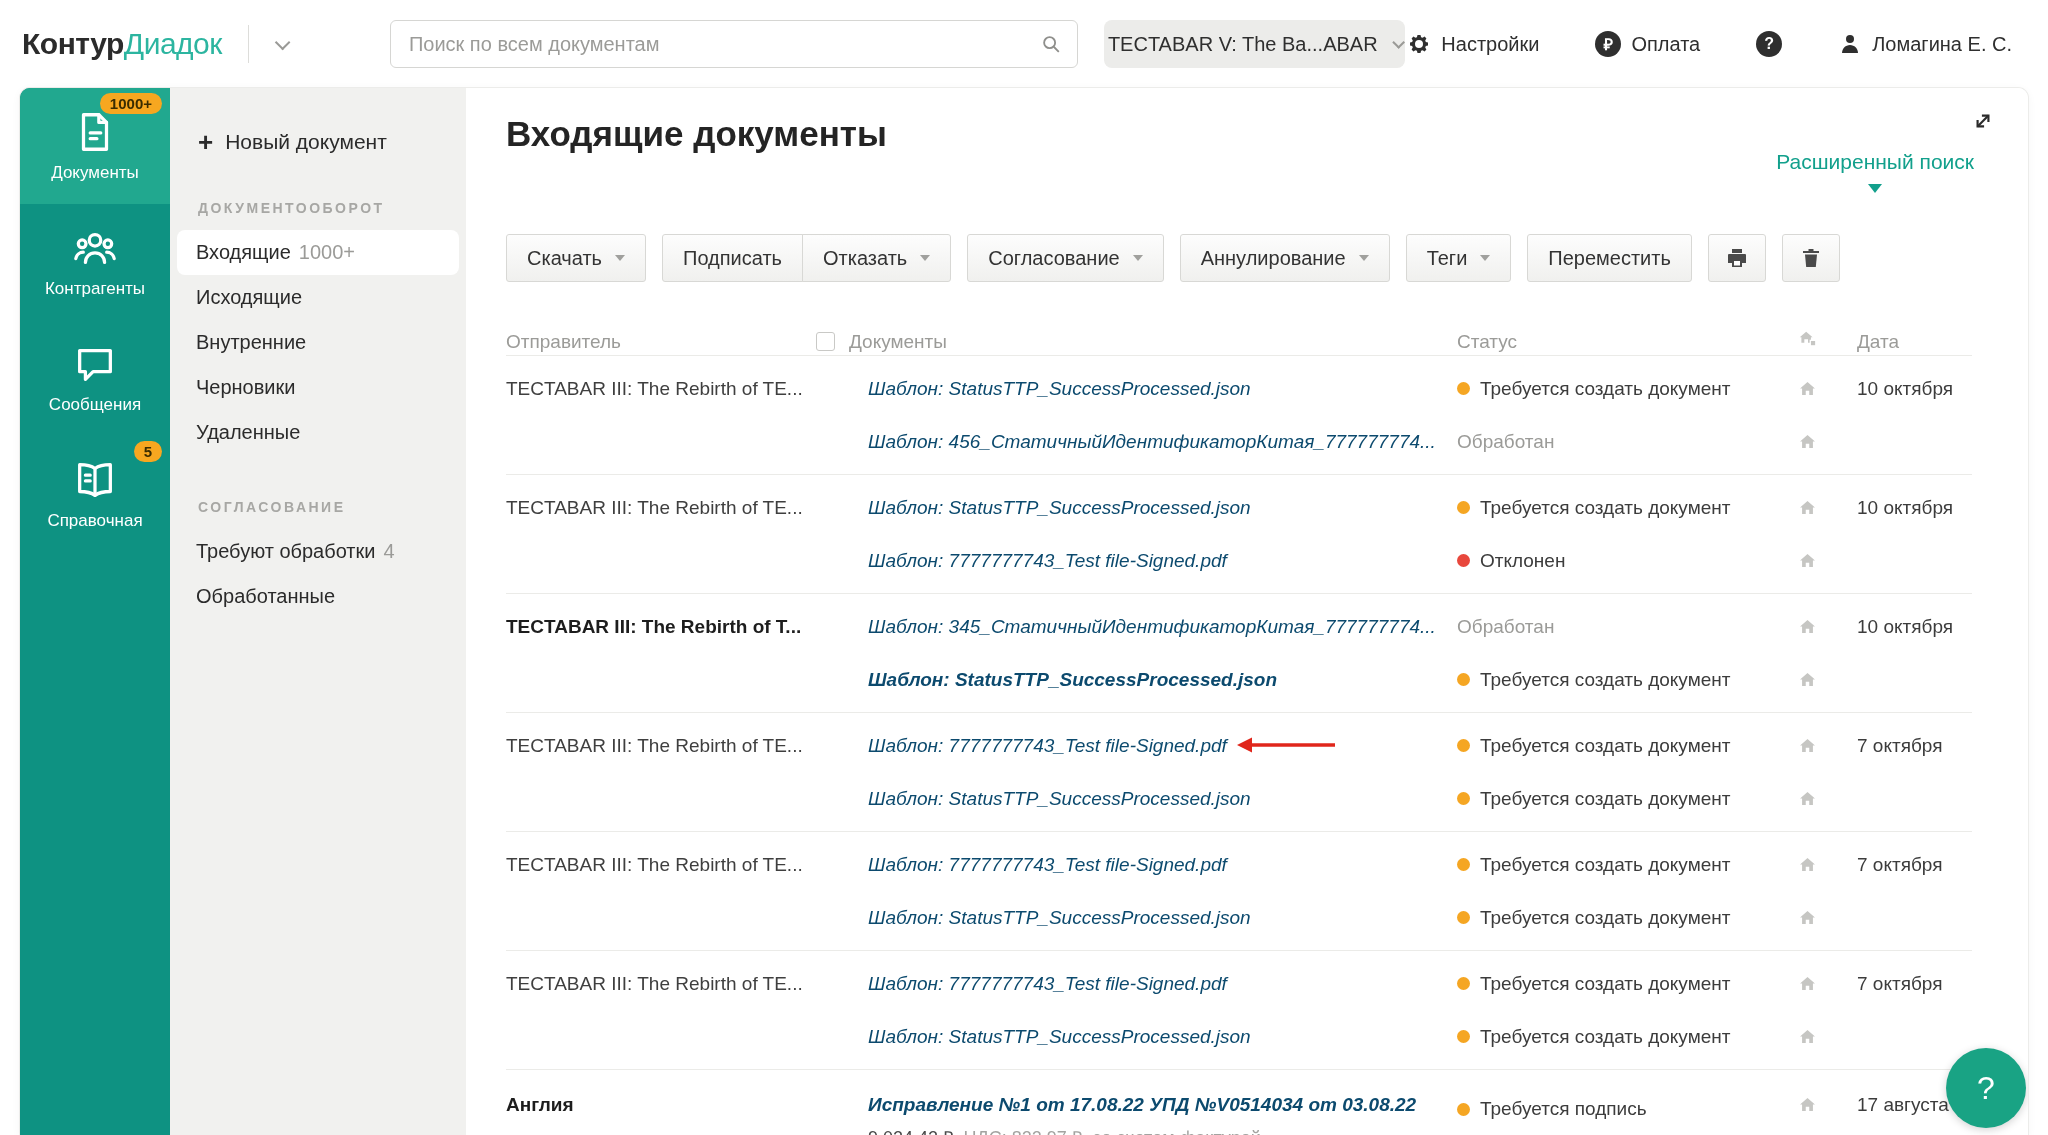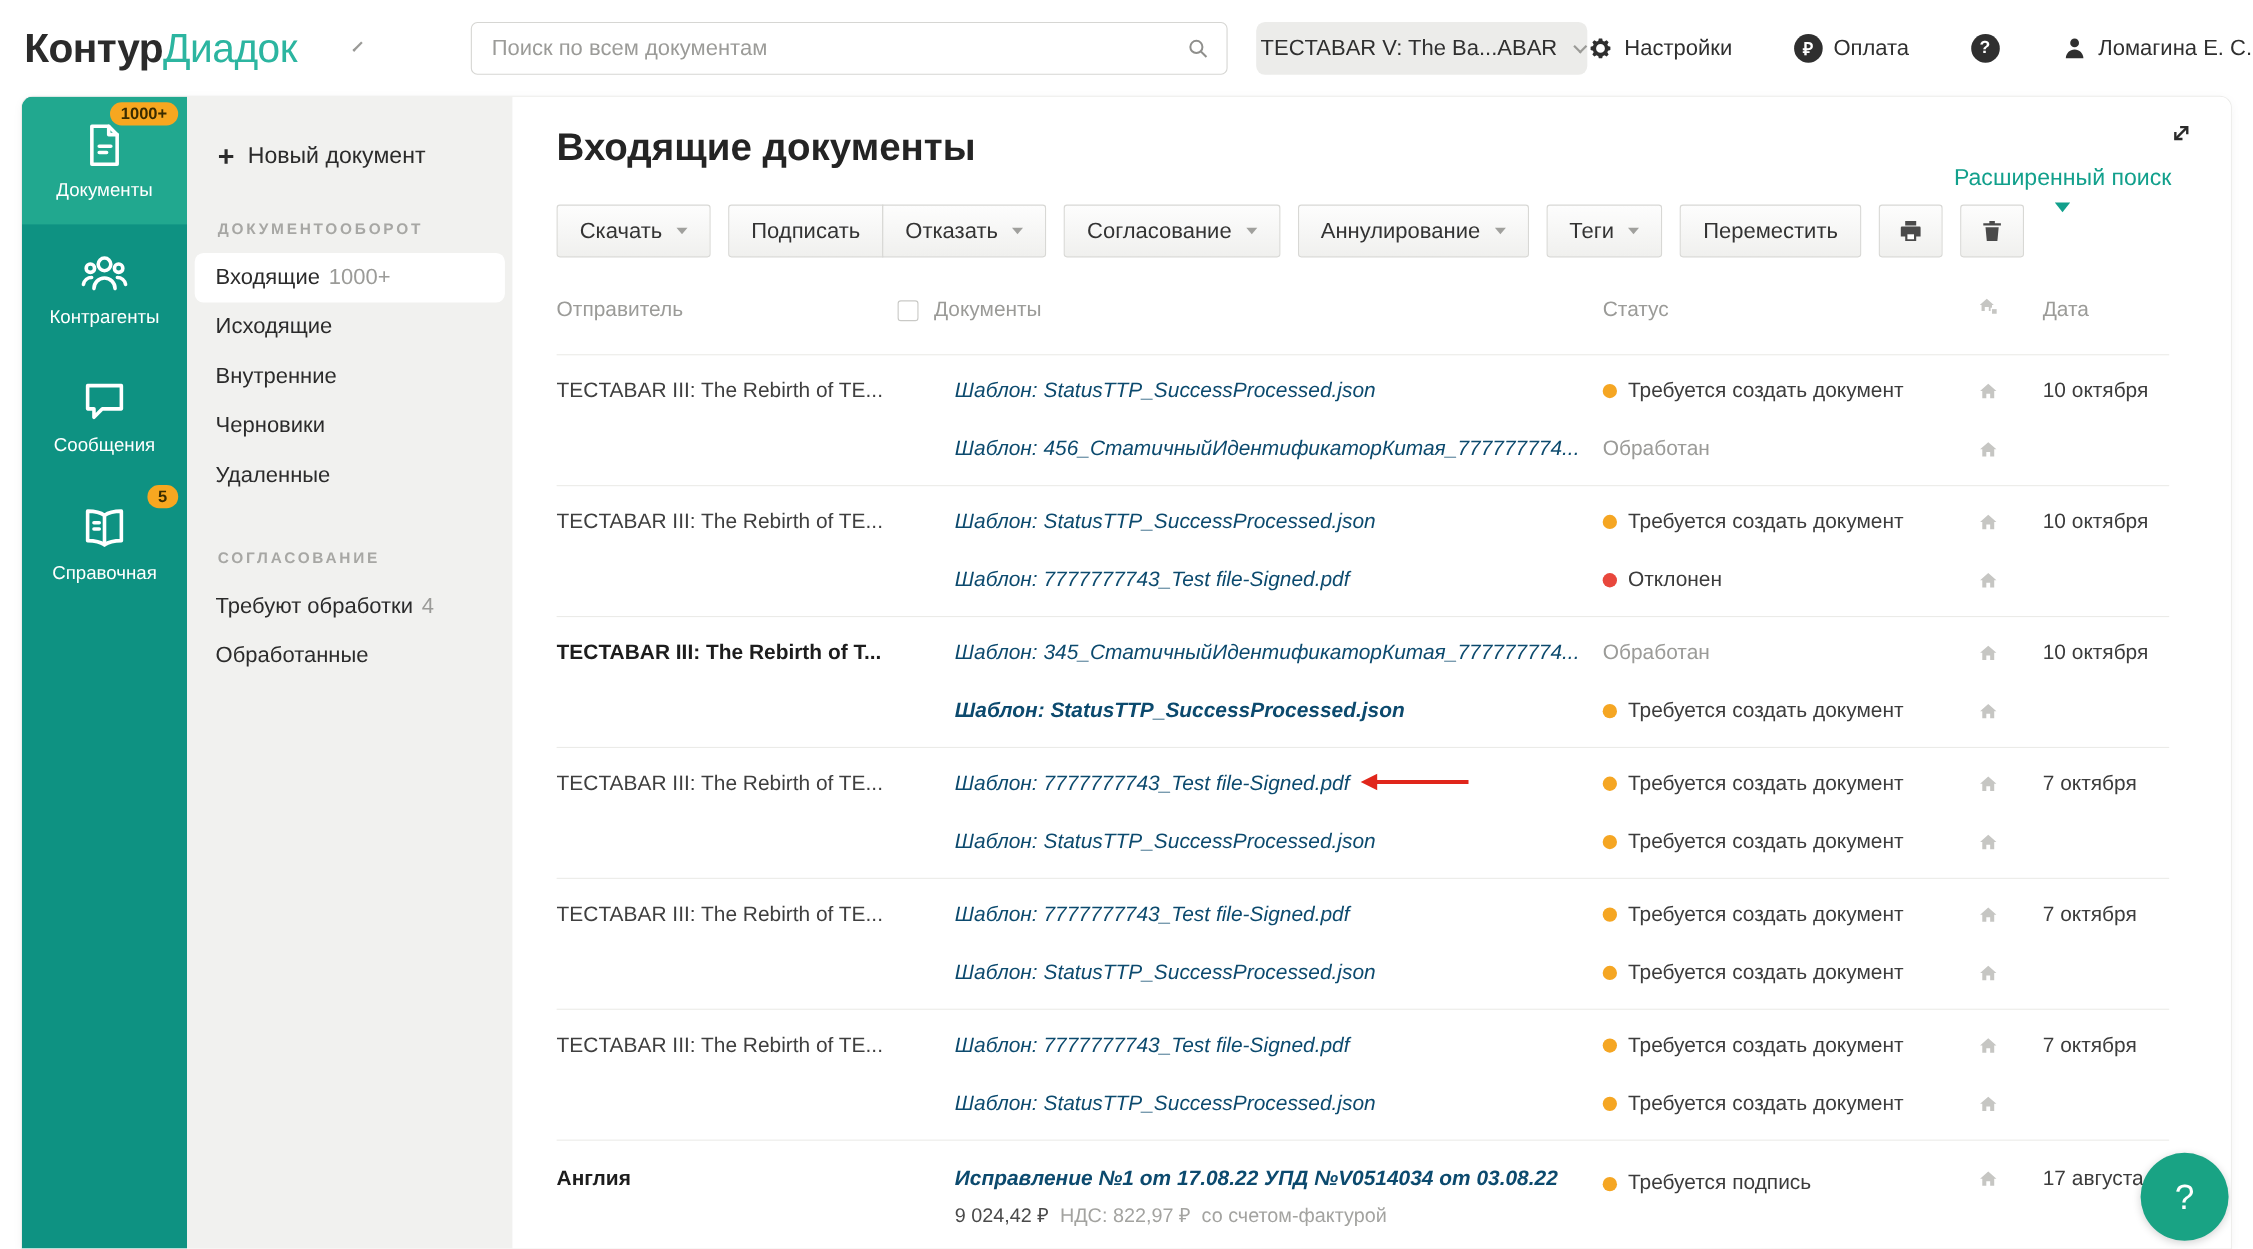--- a/index.html
+++ b/index.html
@@ -1,21 +1,21 @@
 <!DOCTYPE html>
 <html><head>
 <meta charset="utf-8">
 <style>
   * { margin:0; padding:0; box-sizing:border-box; }
   html,body { width:2048px; height:1135px; overflow:hidden; background:#fff;
     font-family:"Liberation Sans", sans-serif; color:#2f2f2f; }
 
   
   .topbar { height:88px; display:flex; align-items:center; padding:0 36px 0 22px; background:#fff; }
-  .logo { display:flex; align-items:baseline; font-size:37px; font-weight:700; letter-spacing:-.5px; }
+  .logo { display:flex; align-items:baseline; font-size:30px; font-weight:700; letter-spacing:-.5px; }
   .logo .p1 { color:#2b2b2b; }
   .logo .p2 { color:#2cb5a0; font-weight:400; }
   .logo-sep { width:1px; height:38px; background:#ddddda; margin:0 26px; }
   .chev { display:inline-block; width:11px; height:11px; border-right:2px solid #9a9a97; border-bottom:2px solid #9a9a97; transform:rotate(45deg) translateY(-3px); }
   .search-wrap { position:relative; margin-left:104px; }
   .search-input { width:688px; height:48px; border:1px solid #d6d6d3; border-radius:6px; padding:0 52px 0 18px; font-size:20px; color:#2f2f2f; outline:none; font-family:inherit; }
   .search-input::placeholder { color:#9b9b98; }
   .search-ic { position:absolute; right:16px; top:13px; width:22px; height:22px; }
   .org-chip { margin-left:26px; background:#ececea; border-radius:8px; height:48px; display:flex; align-items:center; padding:0 4px; font-size:20px; color:#2f2f2f; cursor:pointer; white-space:nowrap; }
   .org-chip .chev { width:9px; height:9px; margin-left:14px; }
@@ -47,30 +47,30 @@
   .menu-gap { height:44px; }
 
   
   .main { flex:1; background:#fff; position:relative; padding:26px 56px 0 40px; }
   .expand-btn { position:absolute; top:20px; right:32px; width:26px; height:26px; cursor:pointer; }
   .page-title { font-size:35px; font-weight:700; color:#242424; }
   .adv-search { position:absolute; top:62px; right:54px; font-size:21px; color:#12a08c; cursor:pointer; display:flex; align-items:center; gap:10px;flex-direction:column; }
   .tri { width:0; height:0; border-left:7px solid transparent; border-right:7px solid transparent; border-top:9px solid #12a08c; }
 
   .toolbar { display:flex; margin-top:32px; gap:16px; }
-  .btn { height:48px; padding:0 20px; background:linear-gradient(#fdfdfd,#f0f0ee); border:1px solid #d8d8d5; border-radius:3px; font-size:20px; color:#333; display:flex; align-items:center; cursor:pointer; font-family:inherit; white-space:nowrap; }
+  .btn { height:48px; padding:0 20px; background:linear-gradient(#fdfdfd,#f0f0ee); border:1px solid #d8d8d5; border-radius:3px; font-size:20px; color:#333; display:flex; align-items:center; cursor:pointer; font-family:inherit; white-space:nowrap;margin-top:48px; }
   .btn .caret { width:0; height:0; border-left:5px solid transparent; border-right:5px solid transparent; border-top:6px solid #a0a09d; margin-left:13px; }
   .btn-group { display:flex; }
   .btn-group .btn+.btn { margin-left:-1px; border-top-left-radius:0; border-bottom-left-radius:0; }
   .btn-group .btn:first-child { border-top-right-radius:0; border-bottom-right-radius:0; }
   .btn.icon-btn { width:58px; justify-content:center; padding:0; }
   .btn.icon-btn svg { width:24px; height:24px; }
 
   
-  .thead { display:grid; grid-template-columns:340px 1fr 340px 60px 115px; align-items:center; margin-top:34px; padding-bottom:26px; color:#9b9b98; font-size:19px; border-bottom:1px solid #ebebe8; }
+  .thead { display:grid; grid-template-columns:340px 1fr 340px 60px 115px; align-items:center; margin-top:46px; padding-bottom:0; color:#9b9b98; font-size:19px; border-bottom:1px solid #ebebe8; }
   .thead .docs-h { position:relative; padding-left:0; display:flex; align-items:center; gap:14px; }
   .checkbox { width:19px; height:19px; background:#fff; border:1px solid #c9c9c6; border-radius:3px; margin-left:-30px; cursor:pointer; }
   .dept-h svg { width:22px; height:22px; }
   .thead .date-h { text-align:left; }
 
   .row-group { border-bottom:1px solid #ebebe8; padding:6px 0; }
   .row-line { display:grid; grid-template-columns:340px 1fr 340px 60px 115px; align-items:center; min-height:53px; }
   .row-line.tall { min-height:86px; align-items:flex-start; padding-top:8px;margin-top:10px; }
   .sender { font-size:19px; color:#3f3f3f; padding-right:16px; white-space:nowrap; overflow:hidden; }
   .sender.b { font-weight:700; color:#1d1d1d; }

